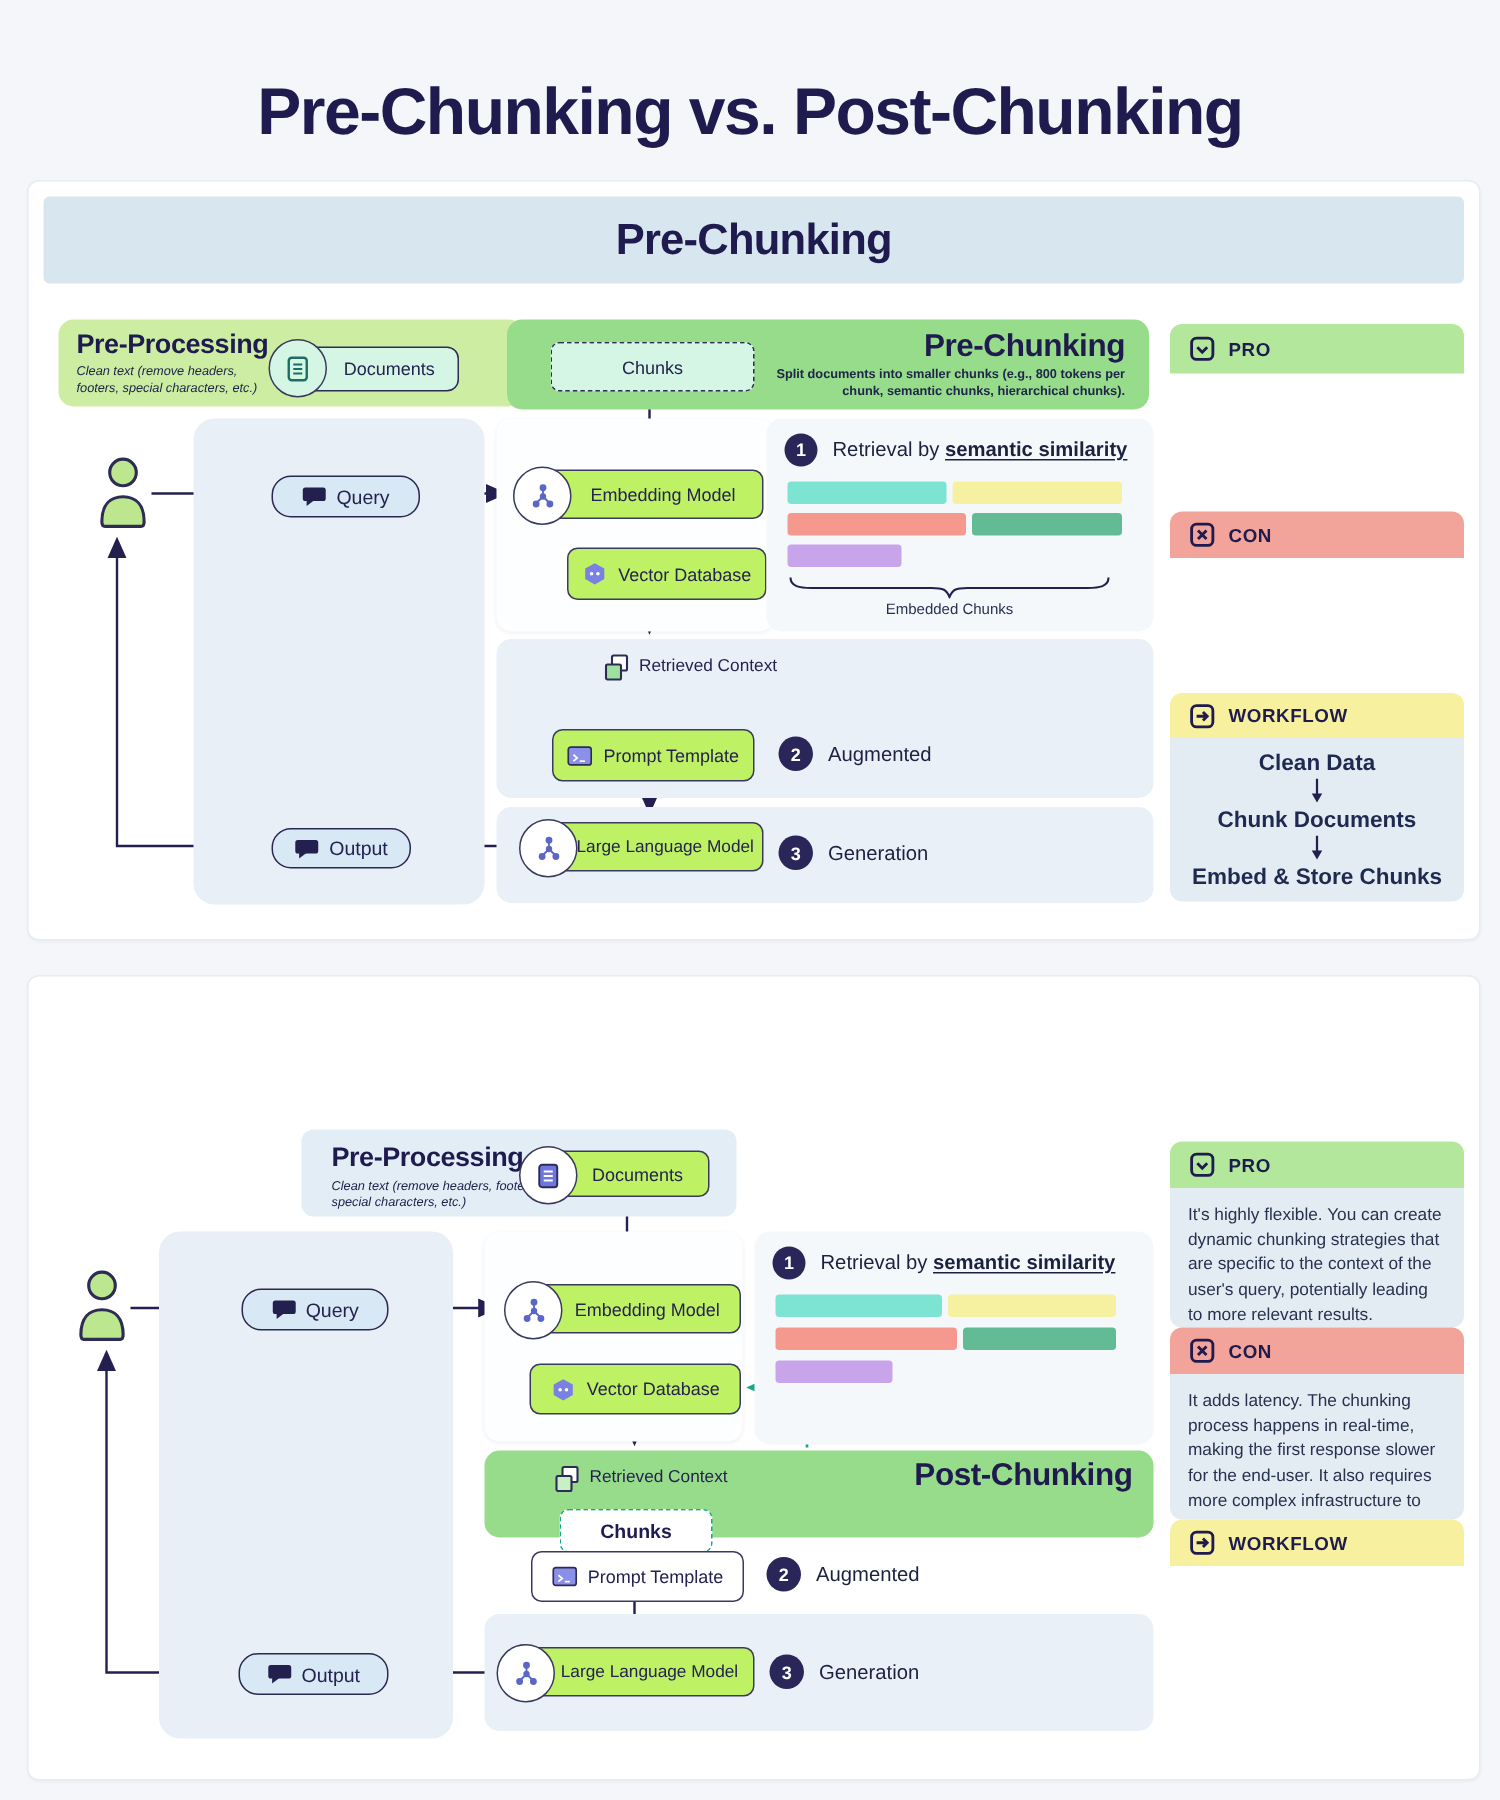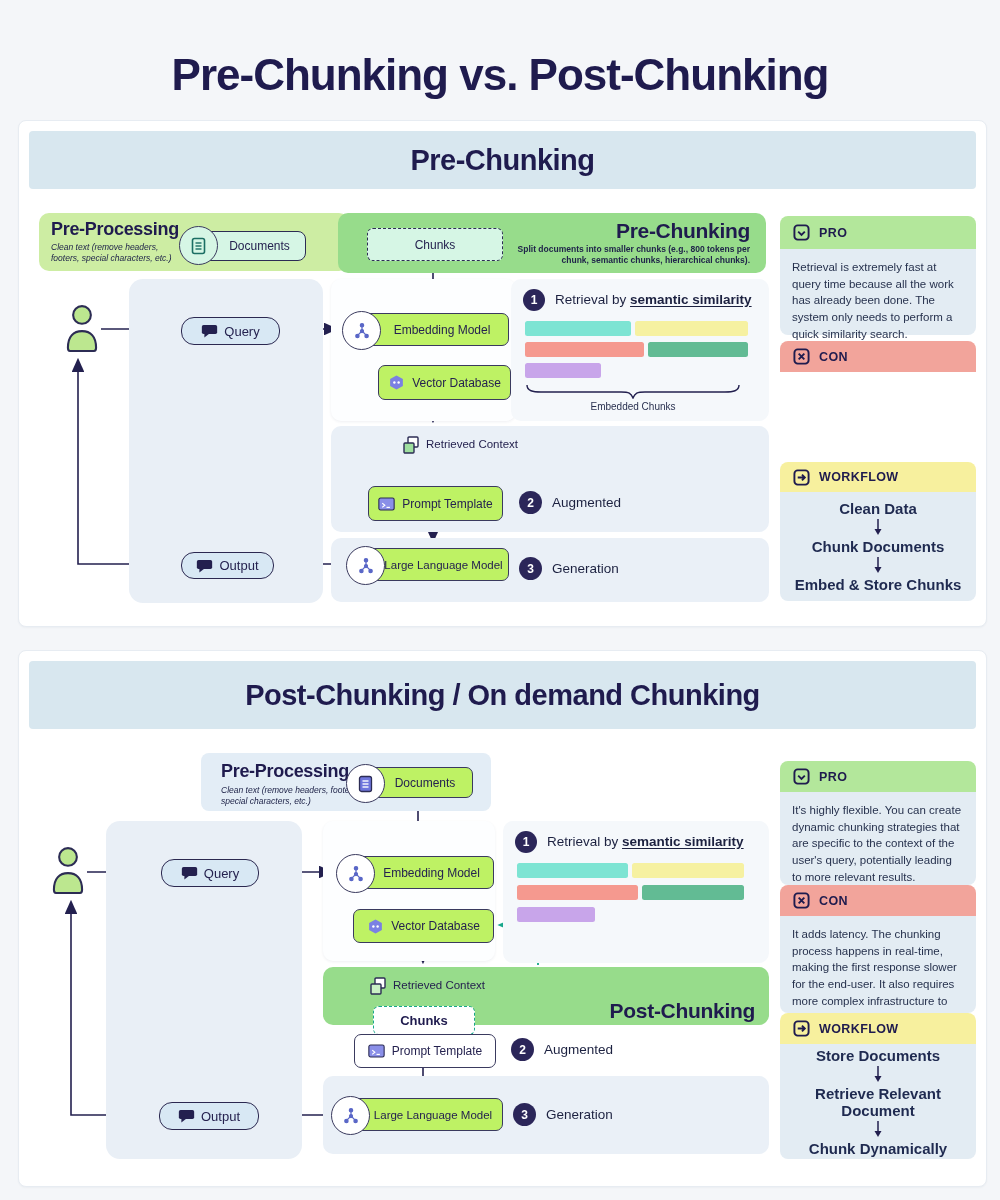--- a/index.html
+++ b/index.html
@@ -249,21 +249,20 @@
     <span>Output</span>
   </div>
 
   <div class="abs side-head" style="left:761px;top:95px;width:183px;height:33px;background:#b3e79b;">
     <svg width="17" height="17" viewBox="0 0 18 18">
       <rect x="1.5" y="1.5" width="15" height="15" rx="3.5" fill="none" stroke="#1f1b4e" stroke-width="2"></rect>
       <path d="M5.5 8 L9 11.5 L12.5 8" stroke="#1f1b4e" stroke-width="2" fill="none"></path>
     </svg>
     <span>PRO</span>
   </div>
-  <div class="abs side-body" style="left:761px;top:128px;width:196px;height:86px;">Retrieval is extremely fast at query time because all the work has already been done. The system only needs to perform a quick similarity search.</div>
 
   <div class="abs side-head" style="left:761px;top:220px;width:183px;height:31px;background:#f2a49b;">
     <svg width="17" height="17" viewBox="0 0 18 18">
       <rect x="1.5" y="1.5" width="15" height="15" rx="3.5" fill="none" stroke="#1f1b4e" stroke-width="2"></rect>
       <path d="M6 6 L12 12 M12 6 L6 12" stroke="#1f1b4e" stroke-width="2"></path>
     </svg>
     <span>CON</span>
   </div>
 
   <div class="abs side-head" style="left:761px;top:341px;width:183px;height:30px;background:#f7f09e;">
@@ -306,23 +305,20 @@
       <line x1="404" y1="238" x2="404" y2="252" marker-end="url(#an2)"></line>
       <line x1="404" y1="290" x2="404" y2="310" marker-end="url(#an2)"></line>
       <line x1="404" y1="336" x2="404" y2="354"></line>
       <line x1="404" y1="415" x2="404" y2="439" marker-end="url(#an2)"></line>
       <line x1="312" y1="464" x2="245" y2="464" marker-end="url(#an2)"></line>
       <polyline points="140,464 52,464 52,252" marker-end="url(#an2)"></polyline>
     </g>
     <polyline points="454,368 519,368 519,274 482,274" stroke="#18a78b" stroke-width="1.8" fill="none" stroke-dasharray="4 3" marker-end="url(#at2)"></polyline>
   </svg>
 
-  <div class="abs band" style="left:10px;top:10px;width:947px;height:68px;">
-    <span>Post-Chunking / On demand Chunking</span>
-  </div>
 
   <div class="abs" style="left:182px;top:102px;width:290px;height:58px;background:#e3edf6;border-radius:8px;">
     <div class="abs pp-title" style="left:20px;top:8px;">Pre-Processing</div>
     <div class="abs pp-note" style="left:20px;top:32px;width:140px;">Clean text (remove headers, footers, special characters, etc.)</div>
   </div>
   <div class="abs nbox" style="left:344px;top:116px;width:110px;height:31px;padding-left:14px;box-sizing:border-box;">
     <span>Documents</span>
   </div>
   <div class="abs circle-ic" style="left:327px;top:113px;width:37px;height:37px;">
     <svg width="17" height="18" viewBox="0 0 17 18">
@@ -389,21 +385,21 @@
     <div class="bar" style="left:139px;top:64px;width:102px;background:#62bb94;"></div>
     <div class="bar" style="left:14px;top:86px;width:78px;background:#c8a5ea;"></div>
   </div>
 
   <div class="abs stage-green" style="left:304px;top:316px;width:446px;height:58px;">
     <svg class="abs" width="20" height="20" viewBox="0 0 20 20" style="left:45px;top:9px;">
       <rect x="7" y="2" width="10" height="10" rx="1" fill="#fff" stroke="#2c2c54" stroke-width="1.4"></rect>
       <rect x="3" y="8" width="10" height="10" rx="1" fill="#c9f0c4" stroke="#2c2c54" stroke-width="1.4"></rect>
     </svg>
     <div class="abs rc-label" style="left:70px;top:12px;">Retrieved Context</div>
-    <div class="abs stage-title" style="right:14px;top:5px;margin-top:27px;">Post-Chunking</div>
+    <div class="abs stage-title" style="right:14px;top:5px;">Post-Chunking</div>
   </div>
 
   <div class="abs chunks-white" style="left:354px;top:355px;width:100px;height:27px;">
     <span>Chunks</span>
   </div>
 
   <div class="abs nbox" style="left:335px;top:383px;width:140px;height:32px;background:#fff;">
     <svg width="17" height="14" viewBox="0 0 20 16">
       <rect x="1" y="1" width="18" height="14" rx="2" fill="#8a8fe8" stroke="#2c2c54" stroke-width="1.3"></rect>
       <path d="M5 7 L8 9.5 L5 12" stroke="#fff" stroke-width="1.4" fill="none"></path>
@@ -465,26 +461,13 @@
   </div>
   <div class="abs side-body" style="left:761px;top:265px;width:196px;height:97px;">It adds latency. The chunking process happens in real-time, making the first response slower for the end-user. It also requires more complex infrastructure to manage.</div>
 
   <div class="abs side-head" style="left:761px;top:362px;width:183px;height:31px;background:#f7f09e;">
     <svg width="17" height="17" viewBox="0 0 18 18">
       <rect x="1.5" y="1.5" width="15" height="15" rx="3.5" fill="none" stroke="#1f1b4e" stroke-width="2"></rect>
       <path d="M5 9 H12 M9.5 6 L12.5 9 L9.5 12" stroke="#1f1b4e" stroke-width="2" fill="none"></path>
     </svg>
     <span>WORKFLOW</span>
   </div>
-  <div class="abs wf-body" style="left:761px;top:393px;width:196px;height:115px;">
-    <div class="wf-step">Store Documents</div>
-    <svg width="10" height="17">
-        <line x1="5" y1="0" x2="5" y2="11" stroke="#23204f" stroke-width="1.5"></line>
-        <path d="M1.5,10 L8.5,10 L5,16 Z" fill="#23204f"></path>
-      </svg>
-    <div class="wf-step">Retrieve Relevant Document</div>
-    <svg width="10" height="17">
-        <line x1="5" y1="0" x2="5" y2="11" stroke="#23204f" stroke-width="1.5"></line>
-        <path d="M1.5,10 L8.5,10 L5,16 Z" fill="#23204f"></path>
-      </svg>
-    <div class="wf-step">Chunk Dynamically</div>
-  </div>
 </div>
 
 </body></html>

